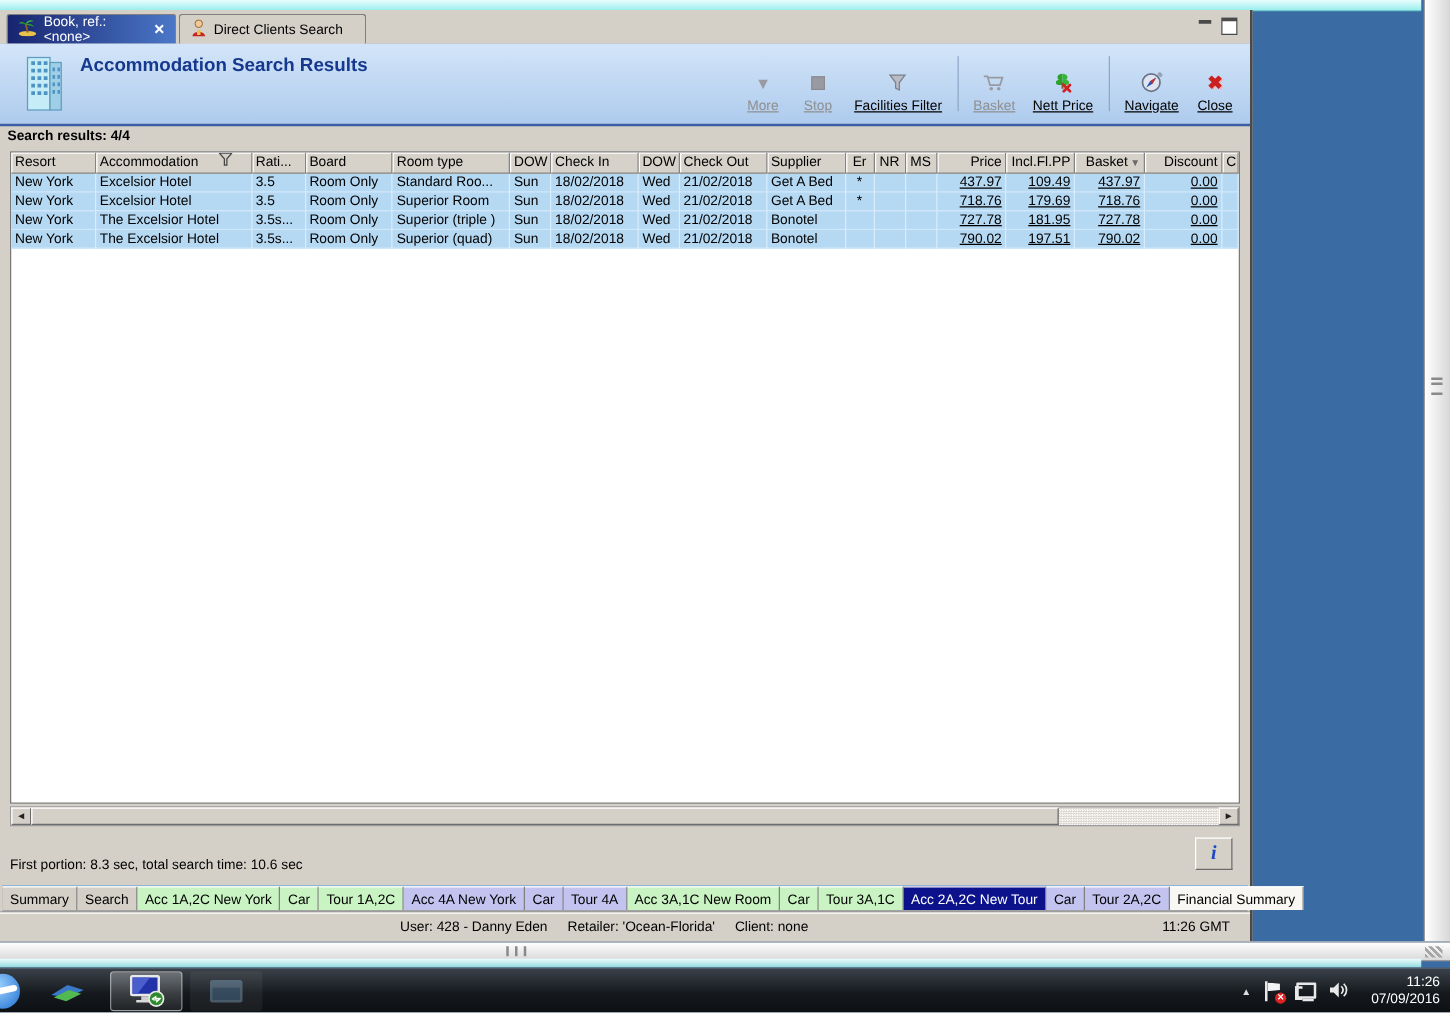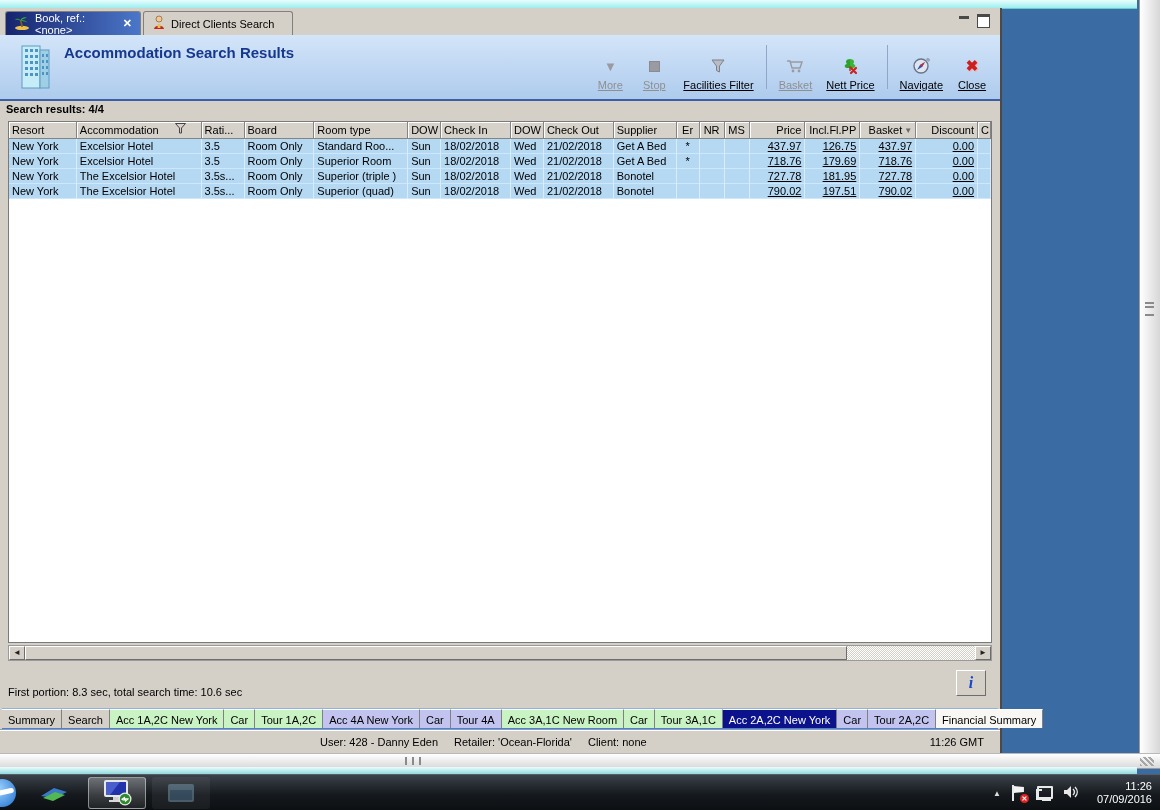--- a/index.html
+++ b/index.html
@@ -90,21 +90,21 @@
     border:1px solid;border-color:#fff #6d6d6d #6d6d6d #fff;box-sizing:border-box;}
 
   .status-line{position:absolute;left:8px;top:678px;}
   .info-btn{position:absolute;left:956px;top:662px;width:30px;height:26px;background:#d4d0c8;
     border:1px solid;border-color:#fff #6d6d6d #6d6d6d #fff;
     font-family:"Liberation Serif",serif;font-style:italic;font-weight:bold;font-size:16px;
     color:#1a46c8;text-align:center;line-height:24px;box-sizing:border-box;}
 
   
   .btabs{position:absolute;left:2px;top:700px;width:996px;height:21px;display:flex;
-    border-top:1px solid #8fb4d6;background:#3b82f6;}
+    border-top:1px solid #8fb4d6;background:#a3a3a3;}
   .btab{padding:2px 6px 0 6px;border-right:1px solid #808080;border-top:1px solid #fff;
     white-space:nowrap;height:19px;box-sizing:border-box;line-height:16px;}
   .c-grey{background:#d4d0c8;}
   .c-green{background:#caf3c3;}
   .c-purple{background:#c3c3f0;}
   .c-selected{background:#0c128c;color:#fff;}
   .c-white{background:#f8f7f4;}
 
   
   .statusbar{position:absolute;left:0;top:722px;width:100%;height:23px;background:#d4d0c8;
@@ -346,21 +346,21 @@
             <div class="td a-left" style="width: 94px;">Standard Roo...</div>
             <div class="td a-left" style="width: 33px;">Sun</div>
             <div class="td a-left" style="width: 70px;">18/02/2018</div>
             <div class="td a-left" style="width: 33px;">Wed</div>
             <div class="td a-left" style="width: 70px;">21/02/2018</div>
             <div class="td a-left" style="width: 63px;">Get A Bed</div>
             <div class="td a-center" style="width: 23px;">*</div>
             <div class="td a-center" style="width: 25px;"></div>
             <div class="td a-center" style="width: 25px;"></div>
             <div class="td a-right" style="width: 56px;">437.97</div>
-            <div class="td a-right" style="width: 55px;">126.75</div>
+            <div class="td a-right" style="width: 55px;">109.49</div>
             <div class="td a-right" style="width: 56px;">437.97</div>
             <div class="td a-right" style="width: 62px;">0.00</div>
             <div class="td a-left" style="width: 13px;"></div>
           </div>
           <div class="tr">
             <div class="td a-left" style="width: 68px;">New York</div>
             <div class="td a-left" style="width: 125px;">Excelsior Hotel</div>
             <div class="td a-left" style="width: 43px;">3.5</div>
             <div class="td a-left" style="width: 70px;">Room Only</div>
             <div class="td a-left" style="width: 94px;">Superior Room</div>
@@ -435,21 +435,21 @@
         <div class="btab c-grey">Search</div>
         <div class="btab c-green">Acc 1A,2C New York</div>
         <div class="btab c-green">Car</div>
         <div class="btab c-green">Tour 1A,2C</div>
         <div class="btab c-purple">Acc 4A New York</div>
         <div class="btab c-purple">Car</div>
         <div class="btab c-purple">Tour 4A</div>
         <div class="btab c-green">Acc 3A,1C New Room</div>
         <div class="btab c-green">Car</div>
         <div class="btab c-green">Tour 3A,1C</div>
-        <div class="btab c-selected">Acc 2A,2C New York</div>
+        <div class="btab c-selected">Acc 2A,2C New Tour</div>
         <div class="btab c-purple">Car</div>
         <div class="btab c-purple">Tour 2A,2C</div>
         <div class="btab c-white">Financial Summary</div>
       </div>
 
     <div class="statusbar">
       <div class="sb-left">
         <span>User: 428 - Danny Eden</span>
         <span>Retailer: 'Ocean-Florida'</span>
         <span>Client: none</span>

